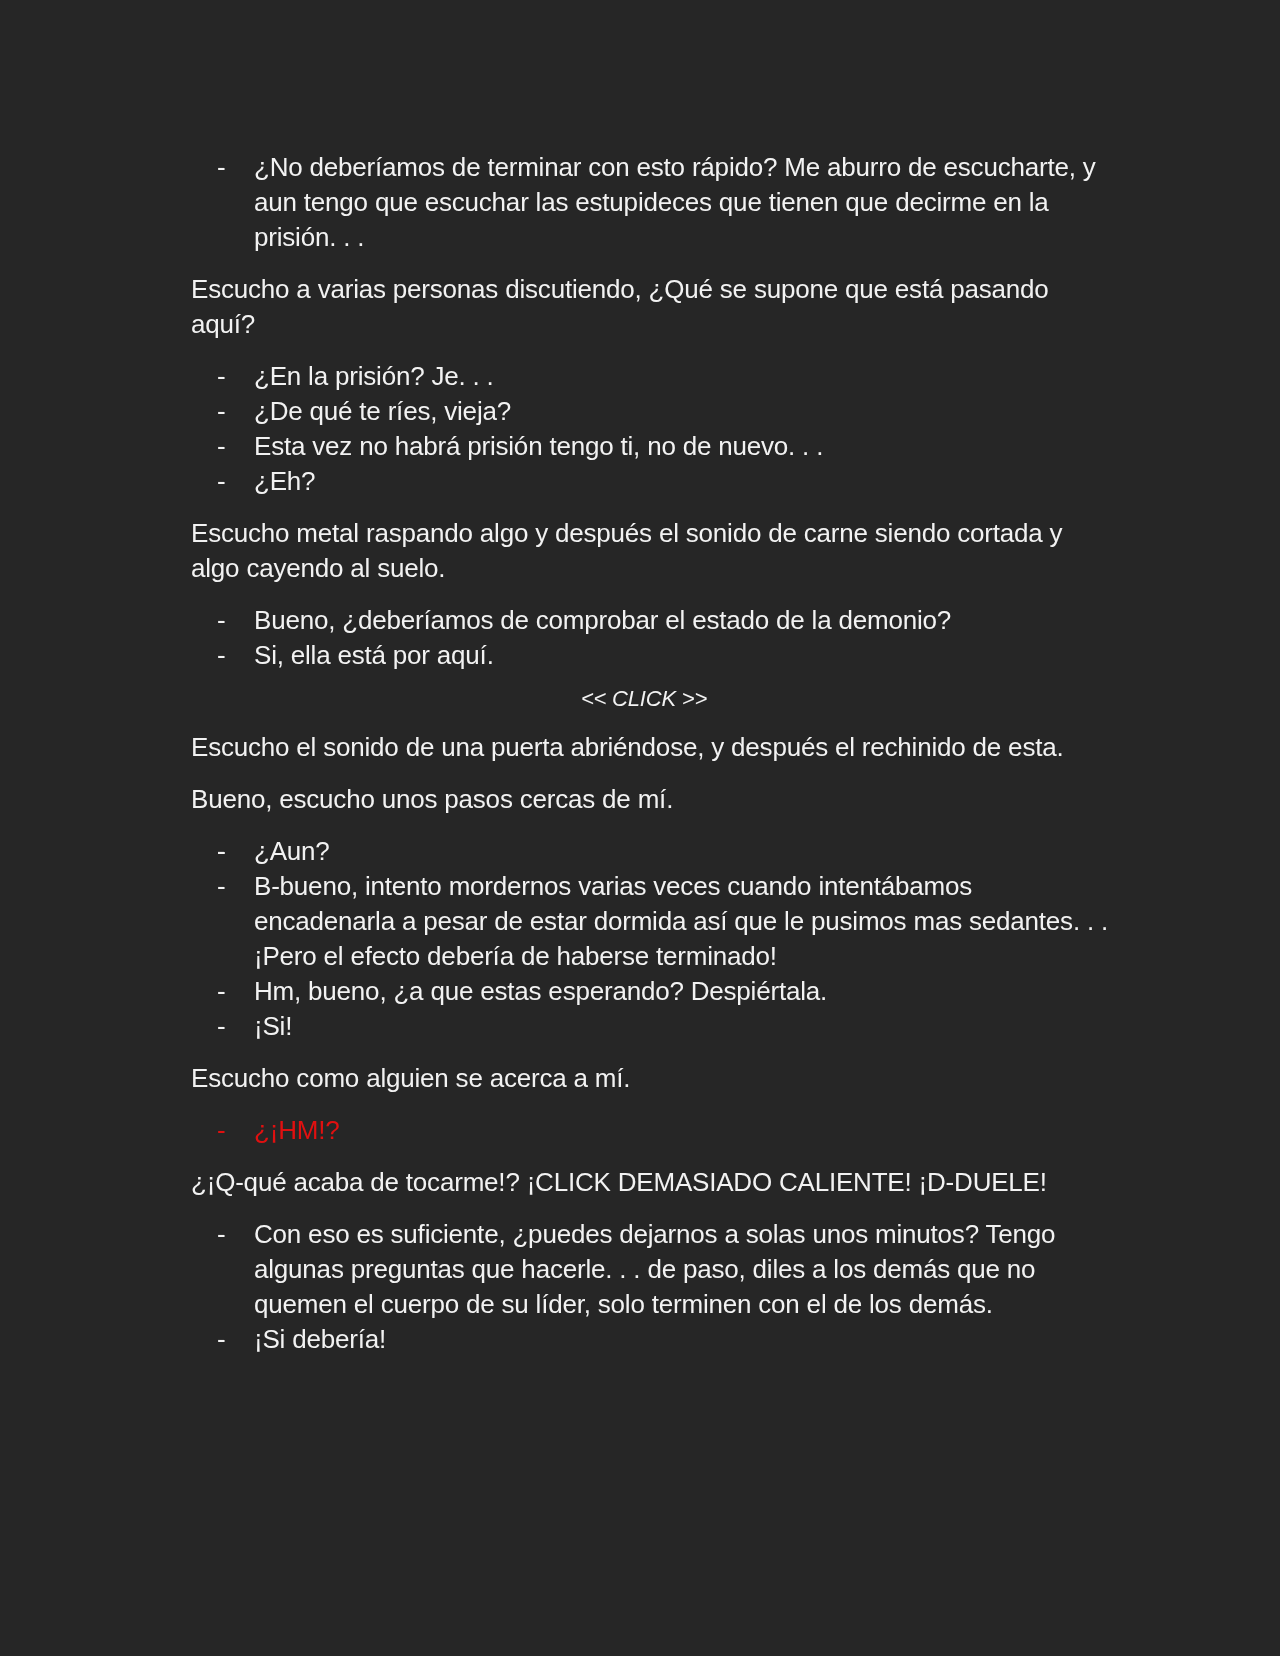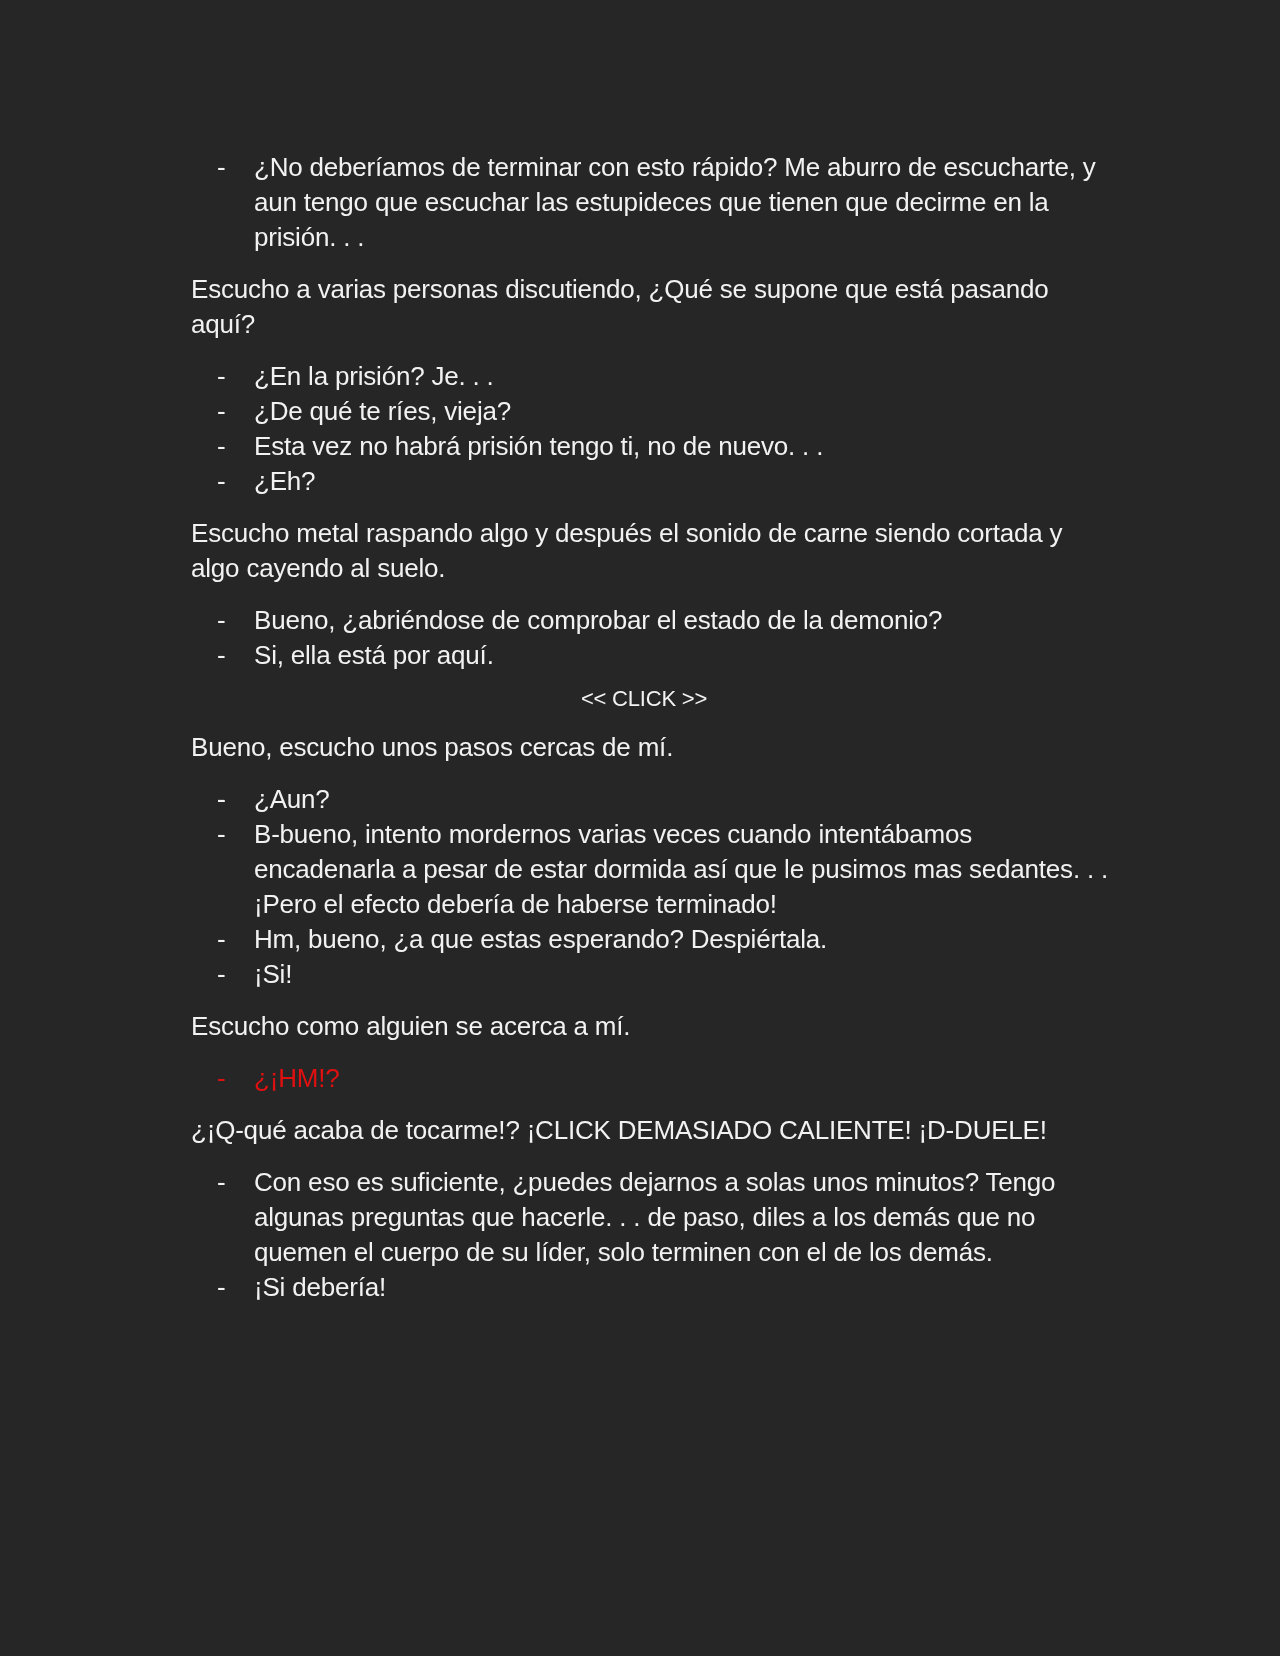--- a/index.html
+++ b/index.html
@@ -39,20 +39,21 @@
     .dlist li .dash {
       position: absolute;
       left: 38px;
       top: 0;
     }
     .dlist li.red {
       color: #e01010;
     }
     .center-sfx {
       text-align: center;
+      font-style: italic;
       font-size: 22px;
       margin: -2px 0 14px 0;
     }
   </style>
 </head>
 <body>
 
 <div class="page">
 
   <ul class="dlist">
@@ -64,26 +65,27 @@
   <ul class="dlist">
     <li><span class="dash">-</span><span>¿En la prisión? Je. . .</span></li>
     <li><span class="dash">-</span><span>¿De qué te ríes, vieja?</span></li>
     <li><span class="dash">-</span><span>Esta vez no habrá prisión tengo ti, no de nuevo. . .</span></li>
     <li><span class="dash">-</span><span>¿Eh?</span></li>
   </ul>
 
   <p class="para">Escucho metal raspando algo y después el sonido de carne siendo cortada y algo cayendo al suelo.</p>
 
   <ul class="dlist" style="margin-bottom:10px;">
-    <li><span class="dash">-</span><span>Bueno, ¿abriéndose de comprobar el estado de la demonio?</span></li>
+    <li><span class="dash">-</span><span>Bueno, ¿deberíamos de comprobar el estado de la demonio?</span></li>
     <li><span class="dash">-</span><span>Si, ella está por aquí.</span></li>
   </ul>
 
   <p class="center-sfx">&lt;&lt; CLICK &gt;&gt;</p>
 
+  <p class="para">Escucho el sonido de una puerta abriéndose, y después el rechinido de esta.</p>
 
   <p class="para">Bueno, escucho unos pasos cercas de mí.</p>
 
   <ul class="dlist">
     <li><span class="dash">-</span></li>
     <li><span class="dash">-</span><span>¿Aun?</span></li>
     <li><span class="dash">-</span><span>B-bueno, intento mordernos varias veces cuando intentábamos encadenarla a pesar de estar dormida así que le pusimos mas sedantes. . . ¡Pero el efecto debería de haberse terminado!</span></li>
     <li><span class="dash">-</span><span>Hm, bueno, ¿a que estas esperando? Despiértala.</span></li>
     <li><span class="dash">-</span><span>¡Si!</span></li>
   </ul>

